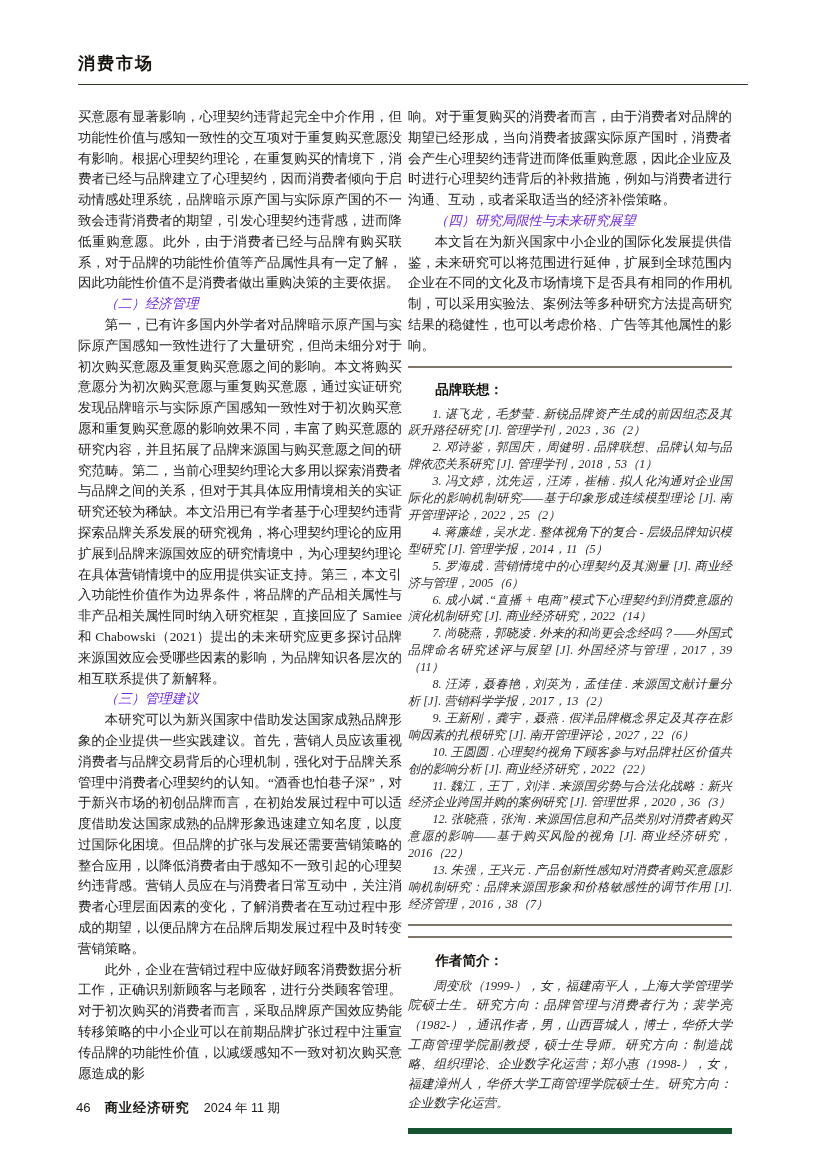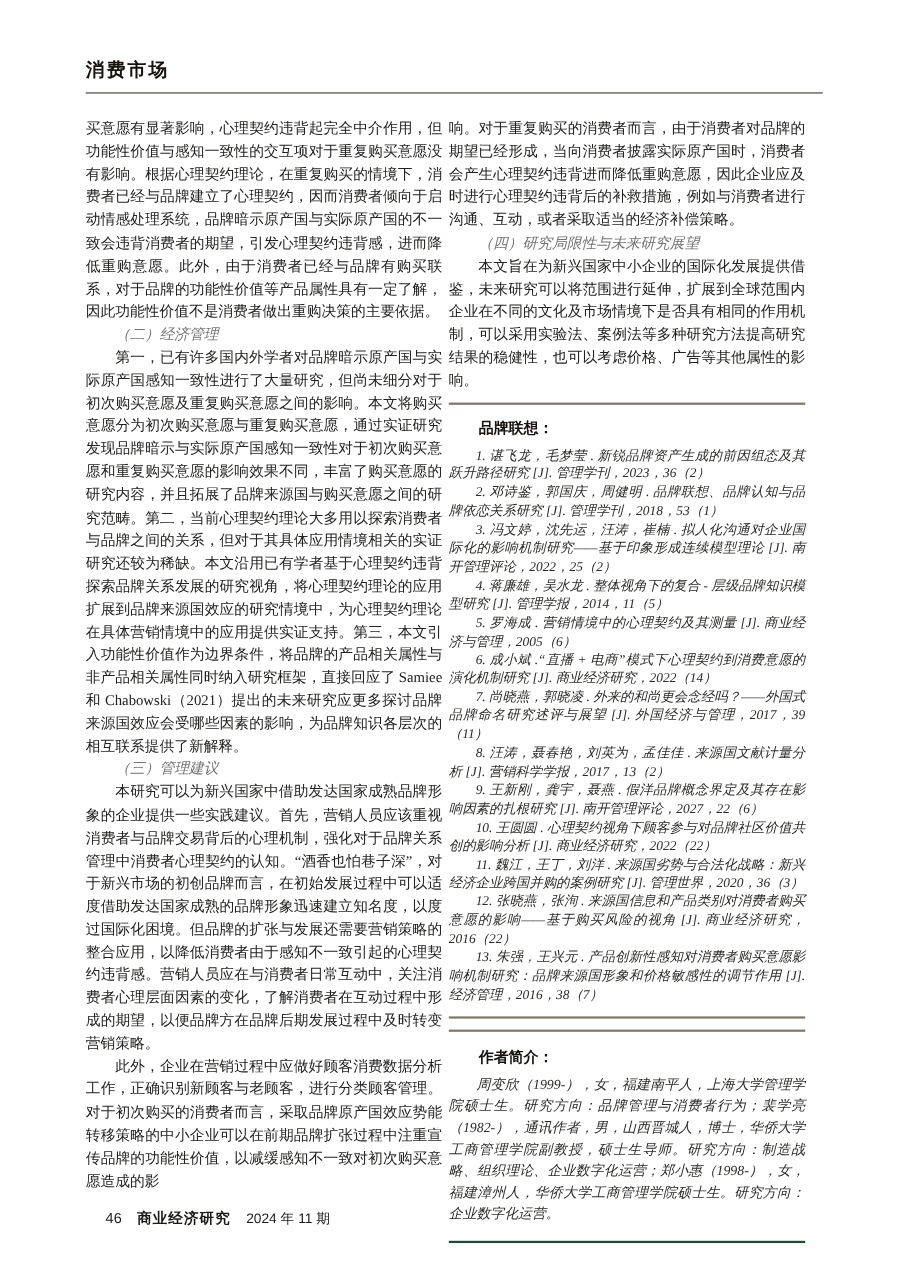--- a/index.html
+++ b/index.html
@@ -38,21 +38,21 @@
     font-size:13.4px;
     line-height:20.8px;
     text-align:justify;
   }
   p.body{margin:0;text-indent:2em;}
   p.body.noindent{text-indent:0;}
   p.kai-head{
     margin:0;
     text-indent:2em;
     font-style:italic;
-    color:#737373;
+    color:#6d28d9;
   }
   
   .refs-box{
     margin-top:9px;
     border-top:2px solid #7e766b;
     border-bottom:2px solid #7e766b;
     padding:13px 0 11px 0;
   }
   .box-title{
     font-family:"Liberation Sans","DejaVu Sans",sans-serif;
@@ -68,35 +68,35 @@
     margin:0;
     font-style:italic;
     font-size:12.2px;
     line-height:16.9px;
     color:#2c2a27;
     text-indent:2em;
   }
   .author-box{
     margin-top:10px;
     border-top:2px solid #7e766b;
-    border-bottom:2px solid #14532d;
+    border-bottom:6px solid #14532d;
     padding:14px 0 14px 0;
   }
   .bio-text{
     margin:0;
     font-style:italic;
     font-size:12.6px;
     line-height:19.6px;
     color:#2c2a27;
     text-indent:2em;
   }
   
   .footer{
     position:absolute;
-    left:96px;
+    left:76px;
     bottom:52px;
     font-family:"Liberation Sans","DejaVu Sans",sans-serif;
     font-size:12.5px;
     color:#1c1916;
     display:flex;
     align-items:baseline;
     gap:14px;
   }
   .footer .journal{font-weight:bold;font-size:13.2px;letter-spacing:1px;}
   .footer .pageno{font-size:13.2px;}

